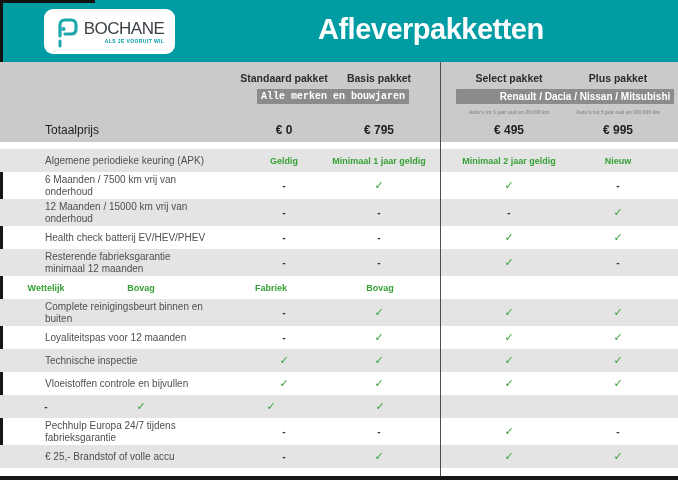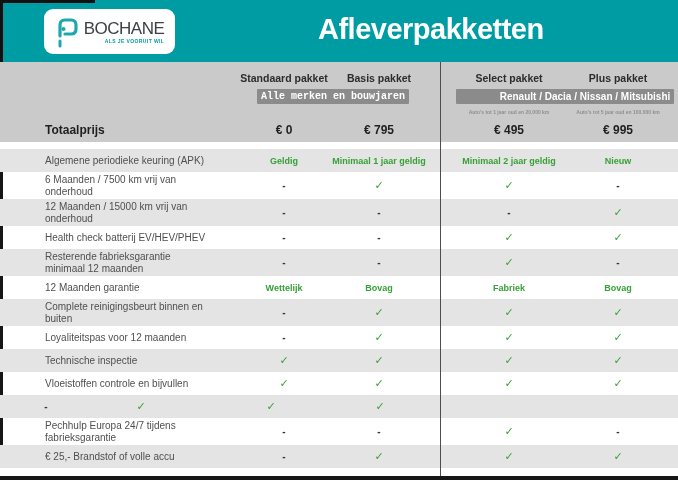--- a/index.html
+++ b/index.html
@@ -62,21 +62,21 @@
     background:#8b8b8b;color:#ffffff;
     font-size:10px;font-weight:bold;
     padding:2px 0;border-radius:1px;
     display:block;text-align:center;
   }
   .badge-a{width:152px;}
   .badge-b{width:200px;padding-left:40px;}
   .notes{height:13px;}
   .note{font-size:5px;font-weight:bold;color:#8f8f8f;}
   .prices{height:24px;}
-  .total{font-size:12px;font-weight:bold;color:#1f1f1f;}
+  .total{font-size:12px;font-weight:normal;color:#1f1f1f;}
   .price{font-size:12px;font-weight:bold;color:#1f1f1f;}
   
   .rows{margin-top:7px;}
   .row{display:flex;align-items:center;min-height:23px;}
   .row.odd{background:#e4e4e4;}
   .row.even{background:#ffffff;box-shadow:inset 3px 0 0 #161616;}
   .rowlbl{font-size:10px;color:#4f4f4f;line-height:1.15;padding-top:2px;padding-bottom:2px;width:238px;box-sizing:border-box;padding-left:45px;padding-right:30px;}
   .cell.check{color:#36a135;font-size:11px;font-family:"DejaVu Sans",sans-serif;}
   .cell.dash{color:#333333;font-size:10px;font-weight:bold;}
   .cell.txt{color:#36a135;font-size:9px;font-weight:bold;}
@@ -179,21 +179,20 @@
       </div>
       <div class="row odd">
         <div class="rowlbl">Resterende fabrieksgarantie minimaal 12 maanden</div>
         <div class="cell w1 dash">-</div>
         <div class="cell w2 dash">-</div>
         <div class="sp"></div>
         <div class="cell w3 check">✓</div>
         <div class="cell w4 dash">-</div>
       </div>
       <div class="row even">
-        <div class="rowlbl">12 Maanden garantie</div>
         <div class="cell w1 txt">Wettelijk</div>
         <div class="cell w2 txt">Bovag</div>
         <div class="sp"></div>
         <div class="cell w3 txt">Fabriek</div>
         <div class="cell w4 txt">Bovag</div>
       </div>
       <div class="row odd">
         <div class="rowlbl">Complete reinigingsbeurt binnen en buiten</div>
         <div class="cell w1 dash">-</div>
         <div class="cell w2 check">✓</div>

